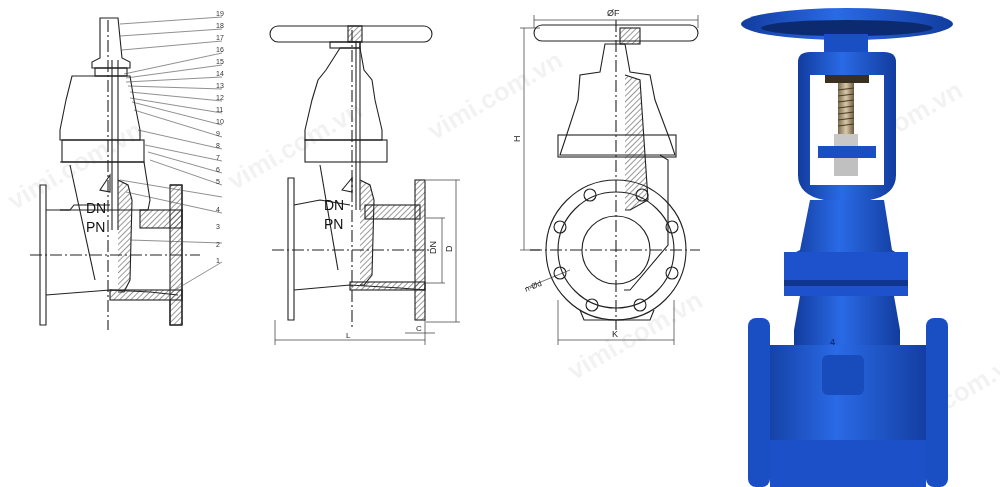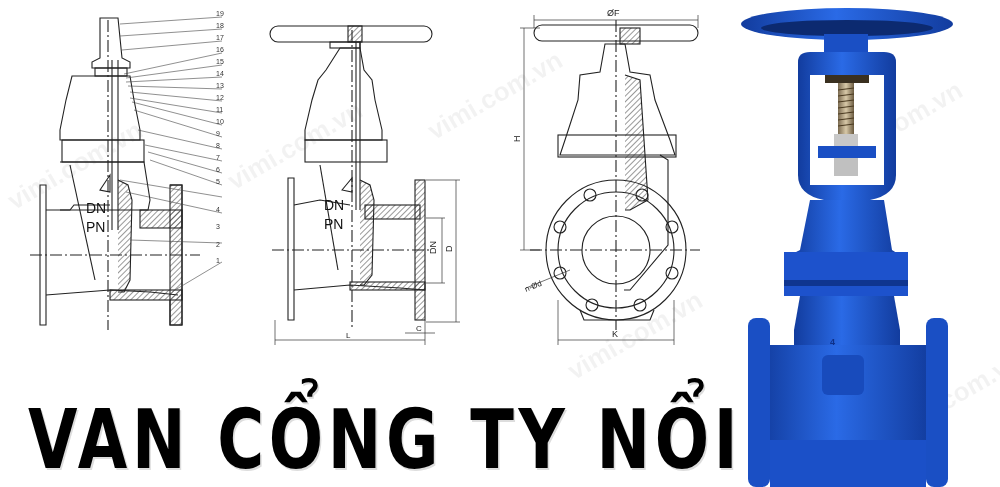--- a/index.html
+++ b/index.html
@@ -232,16 +232,13 @@
     <rect x="30" y="345" width="170" height="100" fill="url(#blue)"></rect>
     <rect x="18" y="318" width="22" height="169" rx="8" fill="#1a4fc4"></rect>
     <rect x="196" y="318" width="22" height="169" rx="8" fill="#1a4fc4"></rect>
     <rect x="40" y="440" width="156" height="47" fill="#1b50c8"></rect>
     <g fill="#0e3089" font-size="9" font-weight="bold">
       <text x="100" y="345">4</text>
     </g>
     <rect x="92" y="355" width="42" height="40" rx="6" fill="#184bbc"></rect>
   </svg>
 
-  <div class="title">
-    <span class="title-text">VAN CỔNG TY NỔI</span>
-  </div>
 </div>
 
 </body></html>

